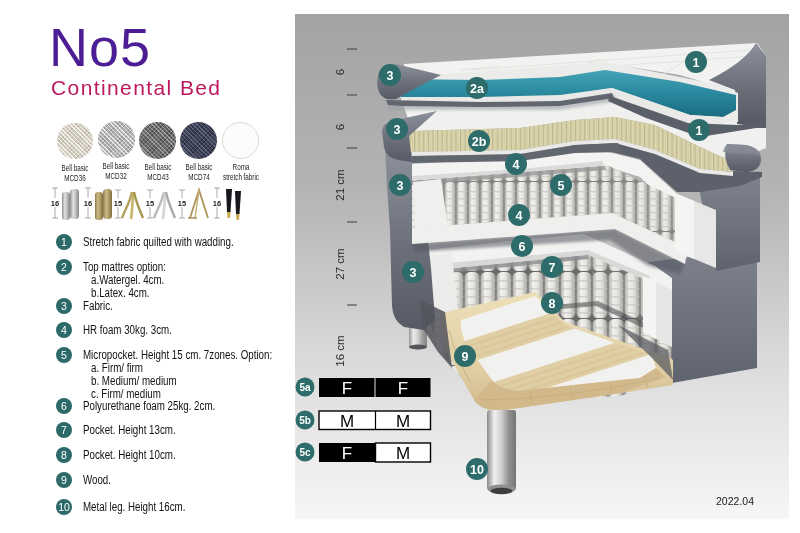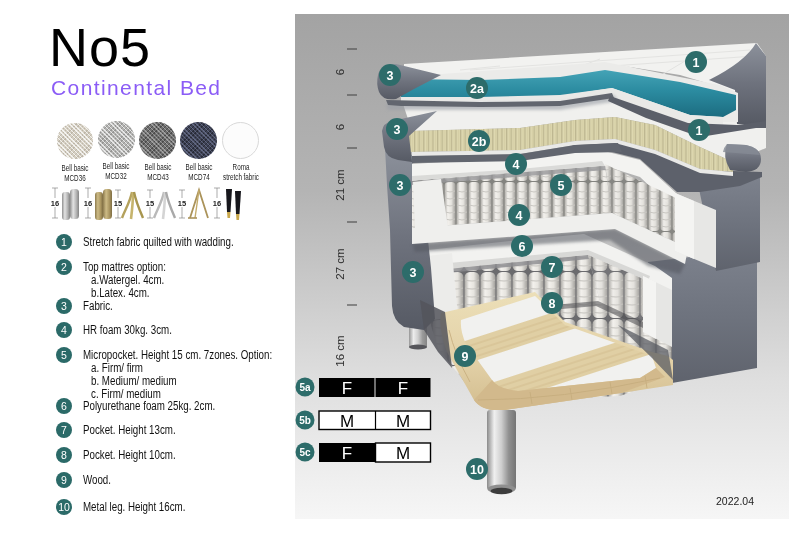--- a/index.html
+++ b/index.html
@@ -7,23 +7,23 @@
        font-family:"Liberation Sans",sans-serif;}
   .abs{position:absolute;}
   .li{position:absolute;white-space:nowrap;transform:scaleX(0.78);transform-origin:0 50%;}
   .nc{position:absolute;width:16px;height:16px;border-radius:50%;background:#2b6a68;color:#fff;font-size:10.5px;text-align:center;line-height:16px;}
 </style>
 </head>
 <body>
 
 <div class="abs" style="left:0;top:0;width:295px;height:533px;background:#fff;"></div>
 
-<div class="abs" style="left:49px;top:16px;font-size:54px;color:#000000;letter-spacing:1px;">No5</div>
-
-<div class="abs" style="left:51px;top:76px;font-size:21px;color:#8b5cf6;letter-spacing:1.4px;">Continental Bed</div>
+<div class="abs" style="left:49px;top:16px;font-size:54px;color:#4c1d95;letter-spacing:1px;">No5</div>
+
+<div class="abs" style="left:51px;top:76px;font-size:21px;color:#be185d;letter-spacing:1.4px;">Continental Bed</div>
 
 <div class="abs" style="left:0;top:0;">
 
   <div class="abs" style="left:57px;top:123px;width:36px;height:36px;border-radius:50%;background:
     repeating-linear-gradient(45deg,rgba(255,255,255,.75) 0 1px,rgba(0,0,0,0) 1px 3px),
     repeating-linear-gradient(-45deg,rgba(120,110,95,.25) 0 1px,rgba(0,0,0,0) 1px 3px),#d5cfc2;"></div>
   <div class="abs" style="left:47px;top:164px;width:56px;text-align:center;font-size:8.5px;line-height:9.5px;color:#1c1c1c;transform:scaleX(0.74);transform-origin:50% 0;">Bell basic<br>MCD36</div>
 
   <div class="abs" style="left:98px;top:121px;width:37px;height:37px;border-radius:50%;background:
     repeating-linear-gradient(45deg,rgba(255,255,255,.7) 0 1px,rgba(0,0,0,0) 1px 3px),

